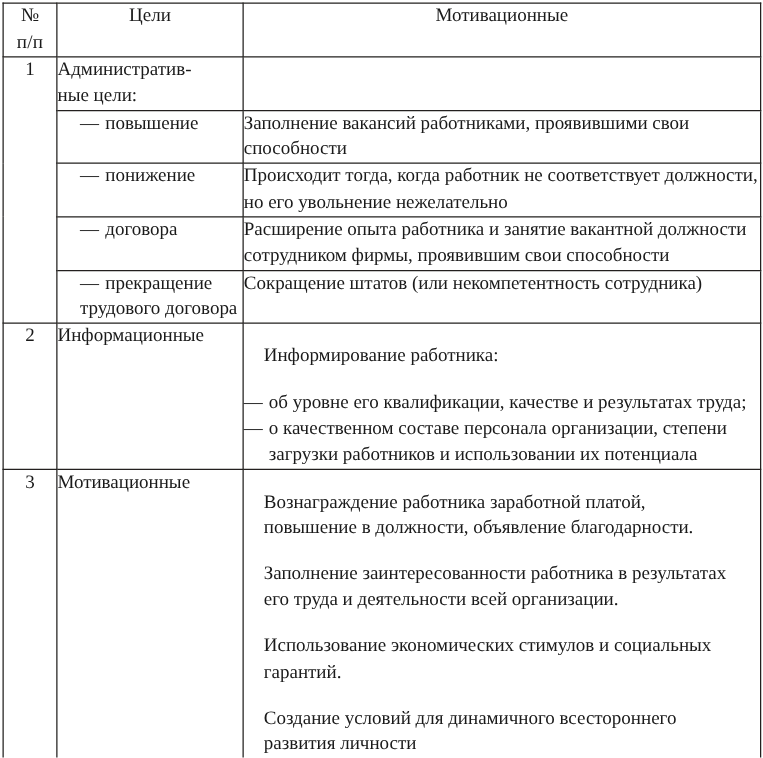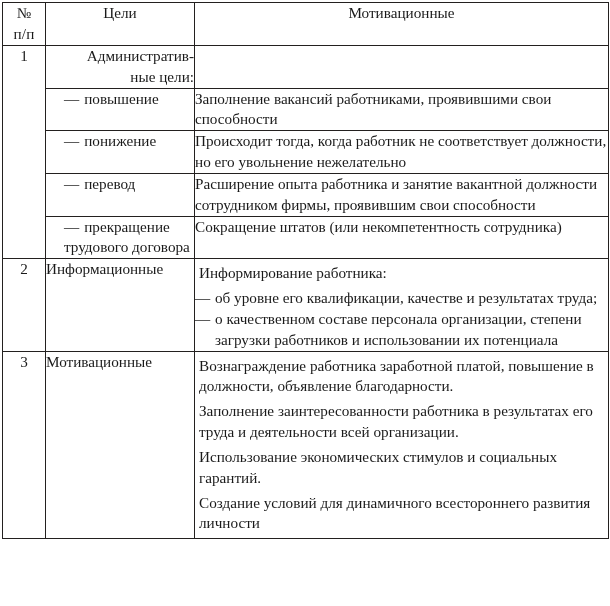--- a/index.html
+++ b/index.html
@@ -73,41 +73,40 @@
     padding-left: 18px;
     margin-top: 16px;
   }
   .cell-char {
     padding: 4px 7px 5px 8px;
   }
 
   .goal-dash-line {
     display: block;
     text-indent: 0;
-    text-align: right;
   }
   .dash { margin-right: 5px; }
 
   
   .blist {
     list-style: none;
     margin: 0;
     padding: 0;
   }
   .blist li {
     position: relative;
     padding-left: 20px;
     margin: 0;
   }
   .blist li .bdash {
     position: absolute;
     left: 0;
     top: 0;
   }
-  .para { margin: 4px; }
+  .para { margin: 16px; }
 
   
 </style>
 </head>
 <body>
 
 <div class="table-wrap">
   <table class="goals-table">
     <colgroup>
       <col class="c-num">
@@ -146,21 +145,21 @@
 
       <tr>
         <td class="cell-goal indent">
           <span class="dash">—</span><span>понижение</span>
         </td>
         <td class="cell-char">Происходит тогда, когда работник не соответствует должности, но его увольнение нежелательно</td>
       </tr>
 
       <tr>
         <td class="cell-goal indent">
-          <span class="dash">—</span><span>перевод</span>
+          <span class="dash">—</span><span>договора</span>
         </td>
         <td class="cell-char">Расширение опыта работника и занятие вакантной должности сотрудником фирмы, проявившим свои способности</td>
       </tr>
 
       <tr>
         <td class="cell-goal indent">
           <span class="dash">—</span><span>прекраще­ние трудового договора</span>
         </td>
         <td class="cell-char">Сокращение штатов (или некомпетентность сотрудника)</td>
       </tr>

